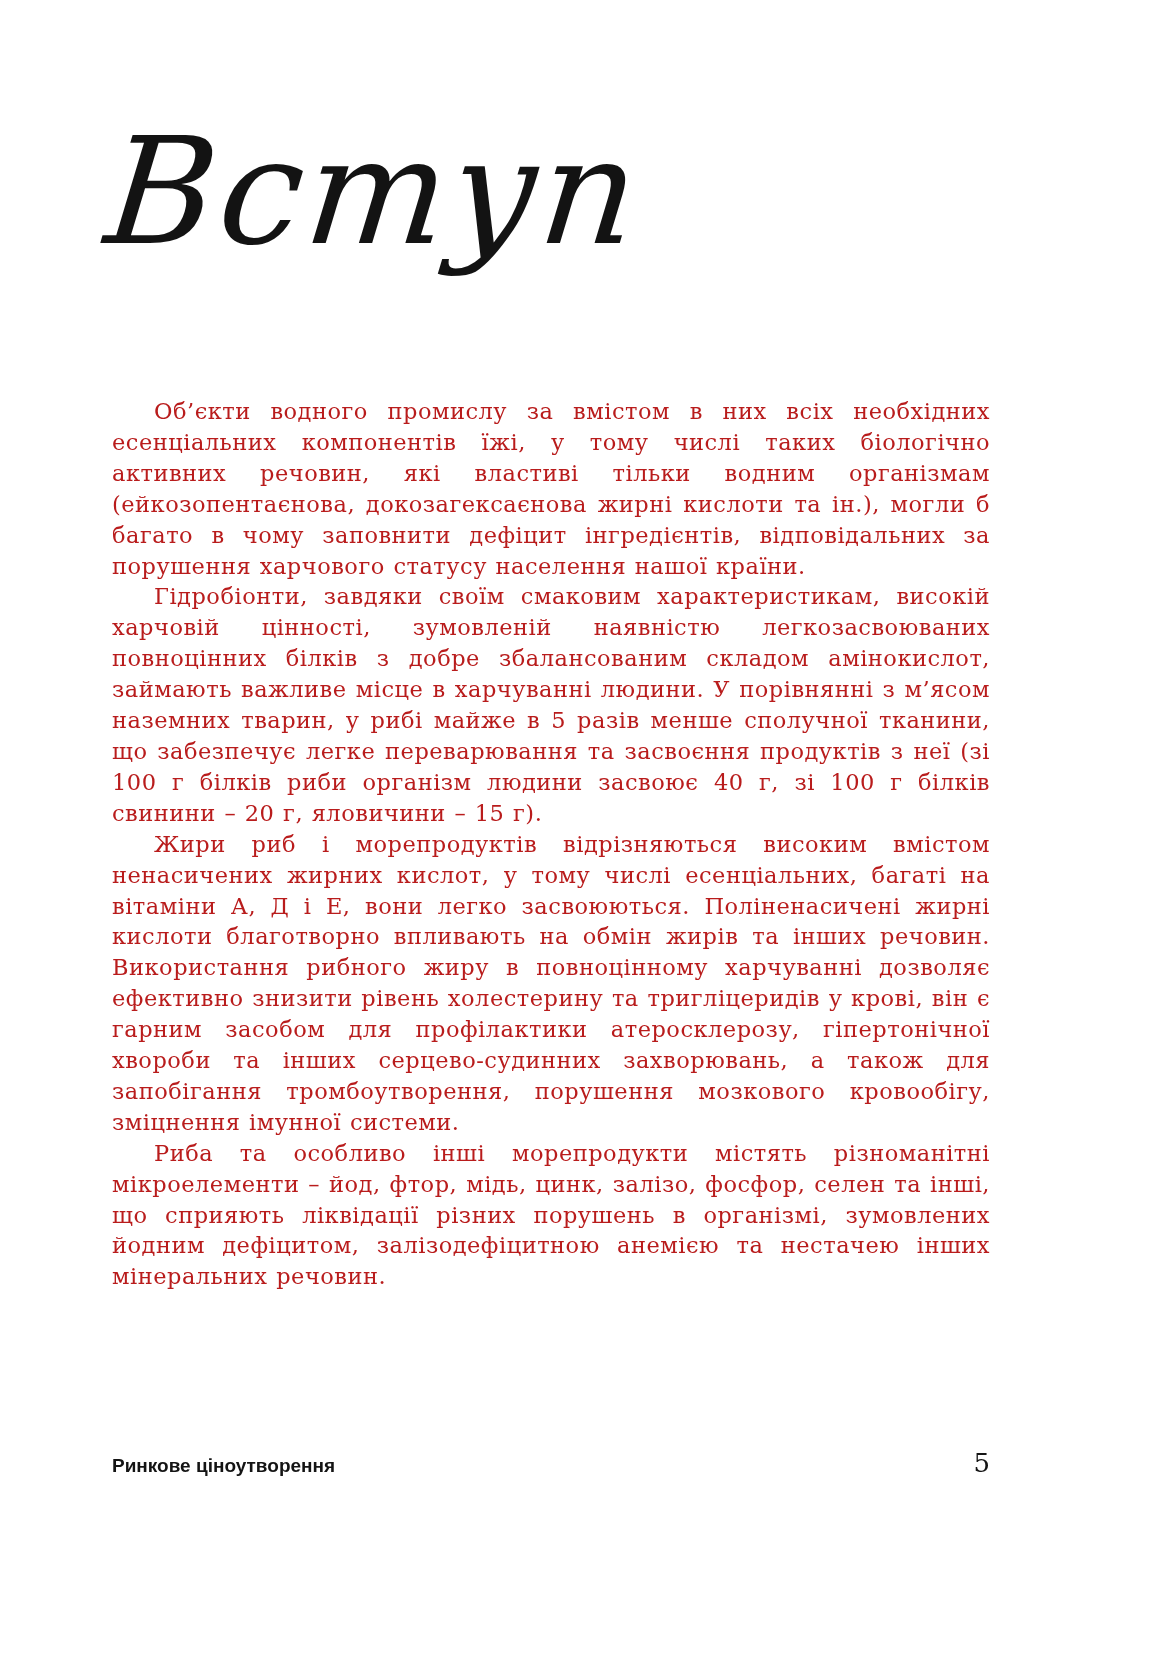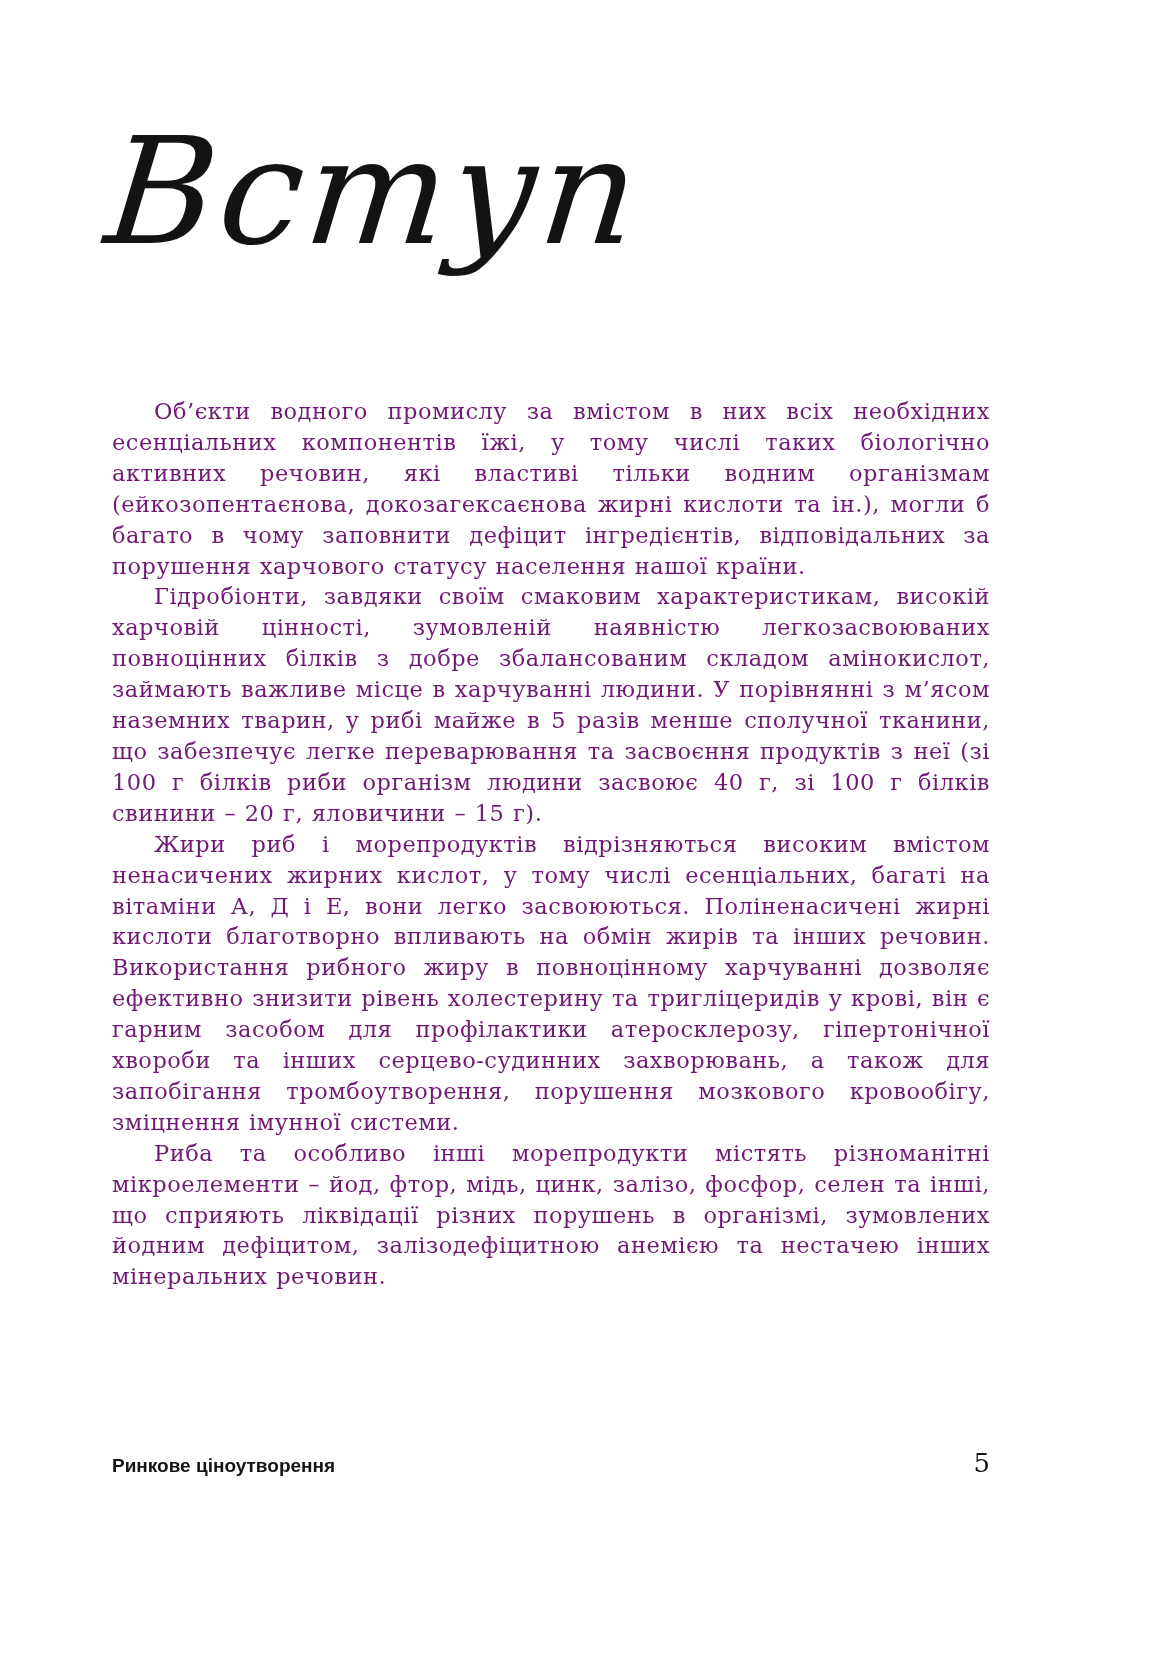--- a/index.html
+++ b/index.html
@@ -33,21 +33,21 @@
   .body-text {
     position: absolute;
     left: 112px;
     top: 396px;
     width: 878px;
     font-size: 22.5px;
     line-height: 30.9px;
     letter-spacing: 0.5px;
     word-spacing: 1px;
     text-align: justify;
-    color: #701a75;
+    color: #b91c1c;
   }
   .body-text p {
     margin: 0;
     padding: 0;
     text-indent: 42px;
   }
   .footer {
     position: absolute;
     left: 112px;
     top: 1448px;

